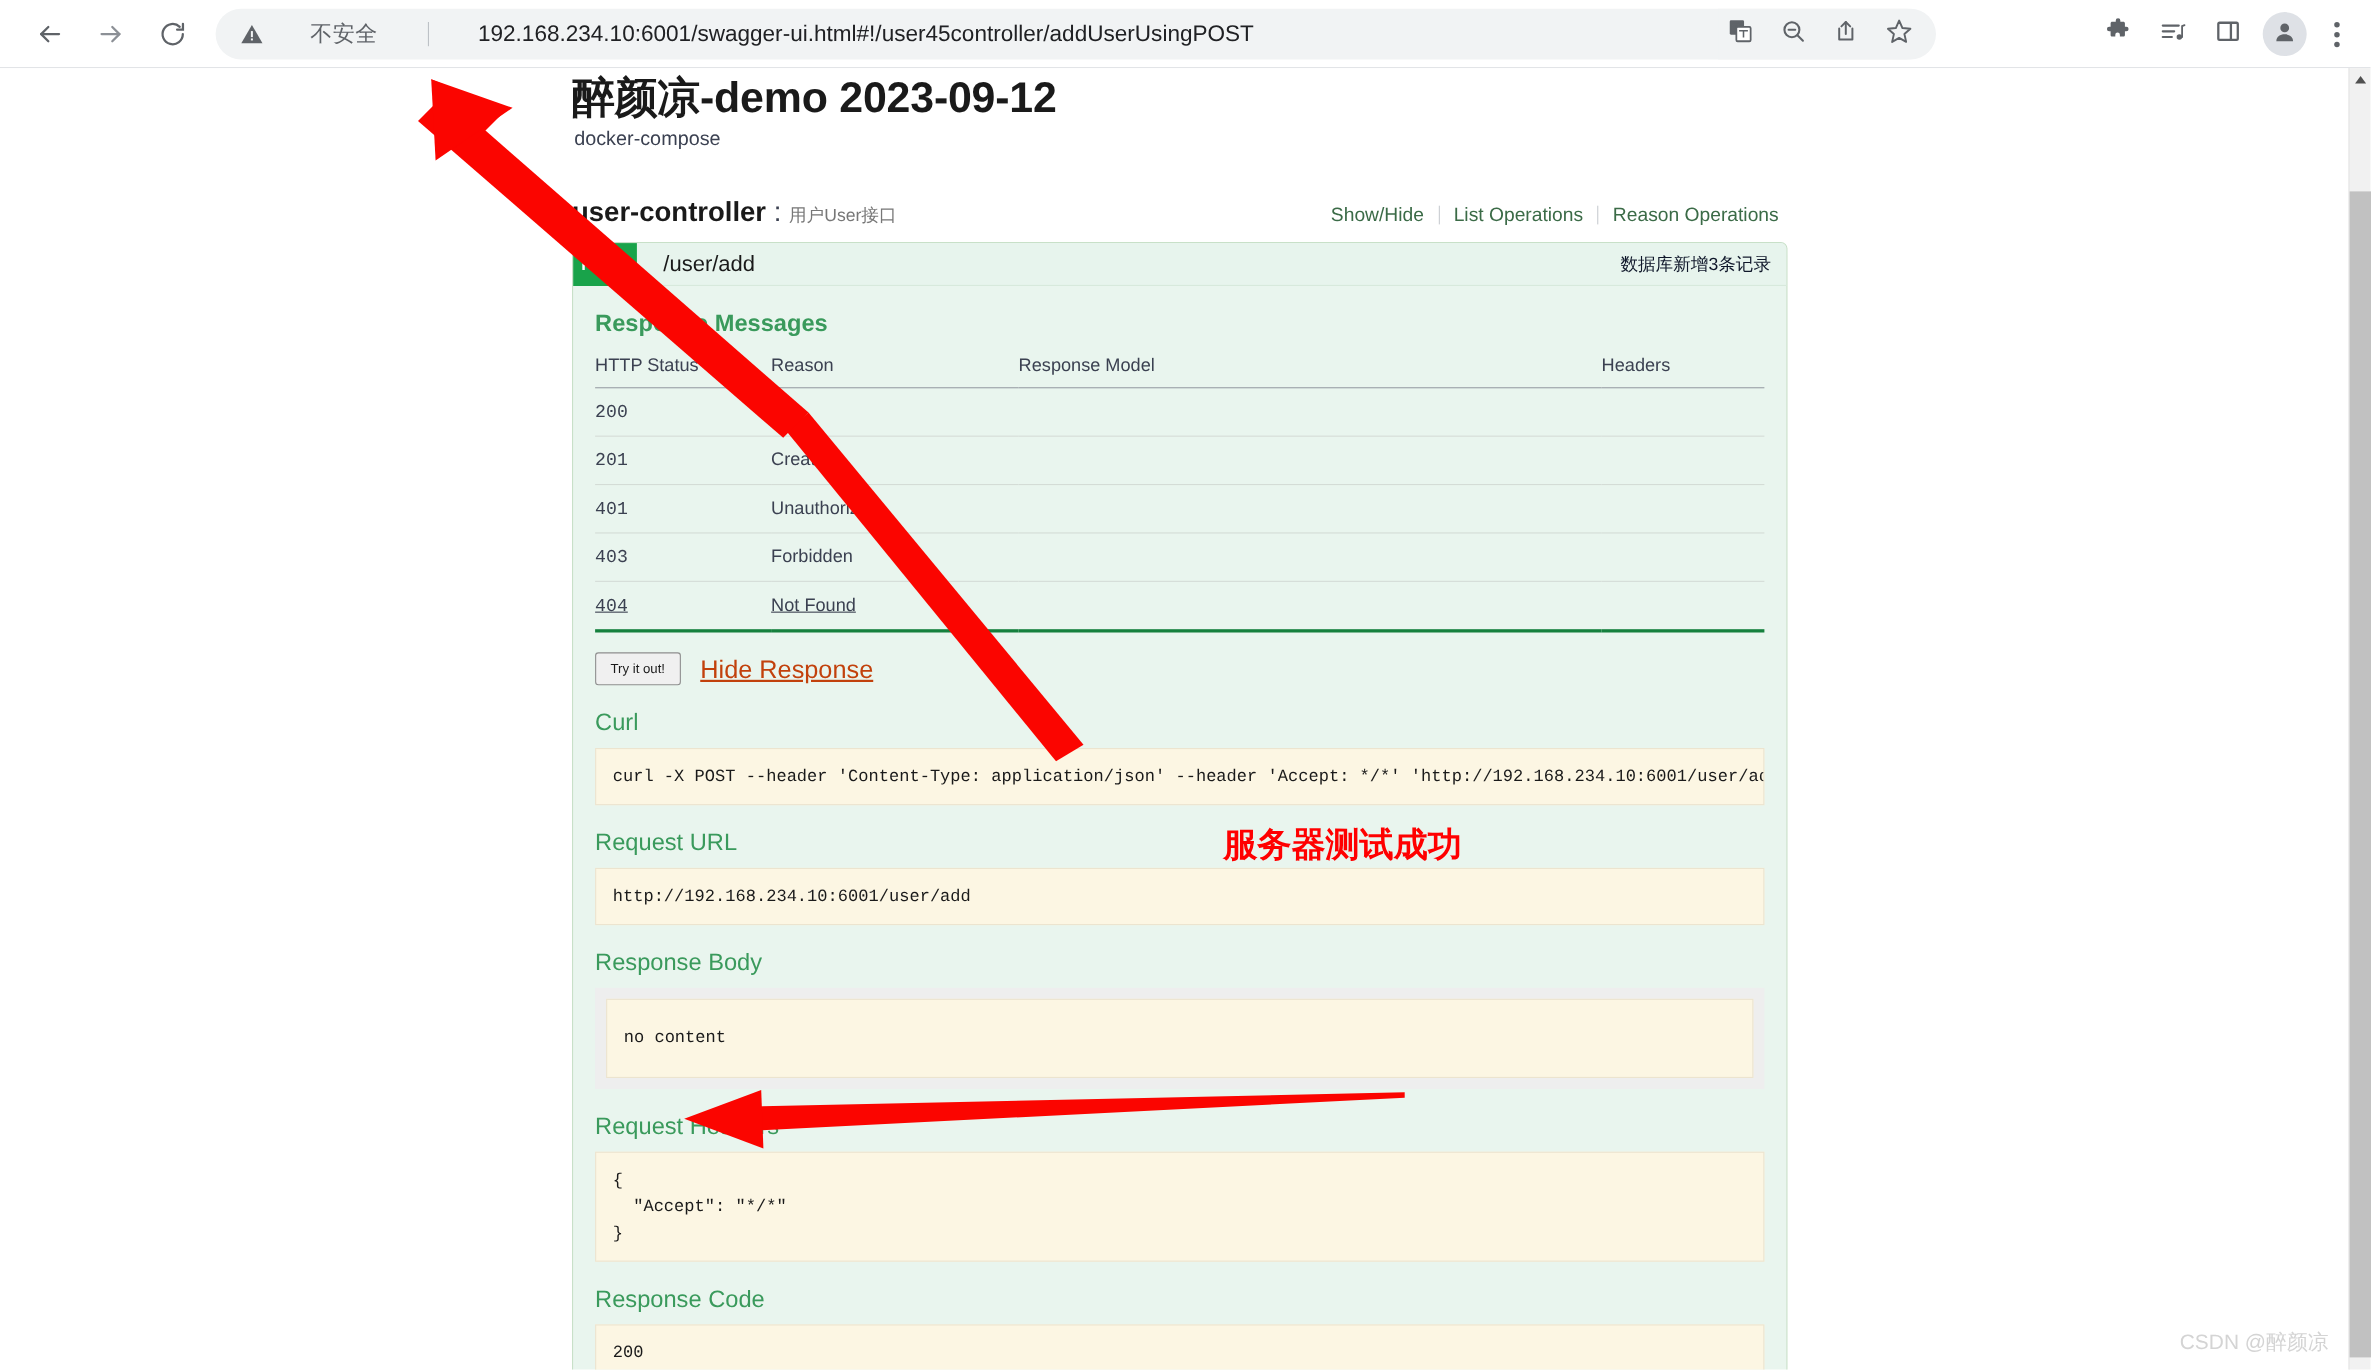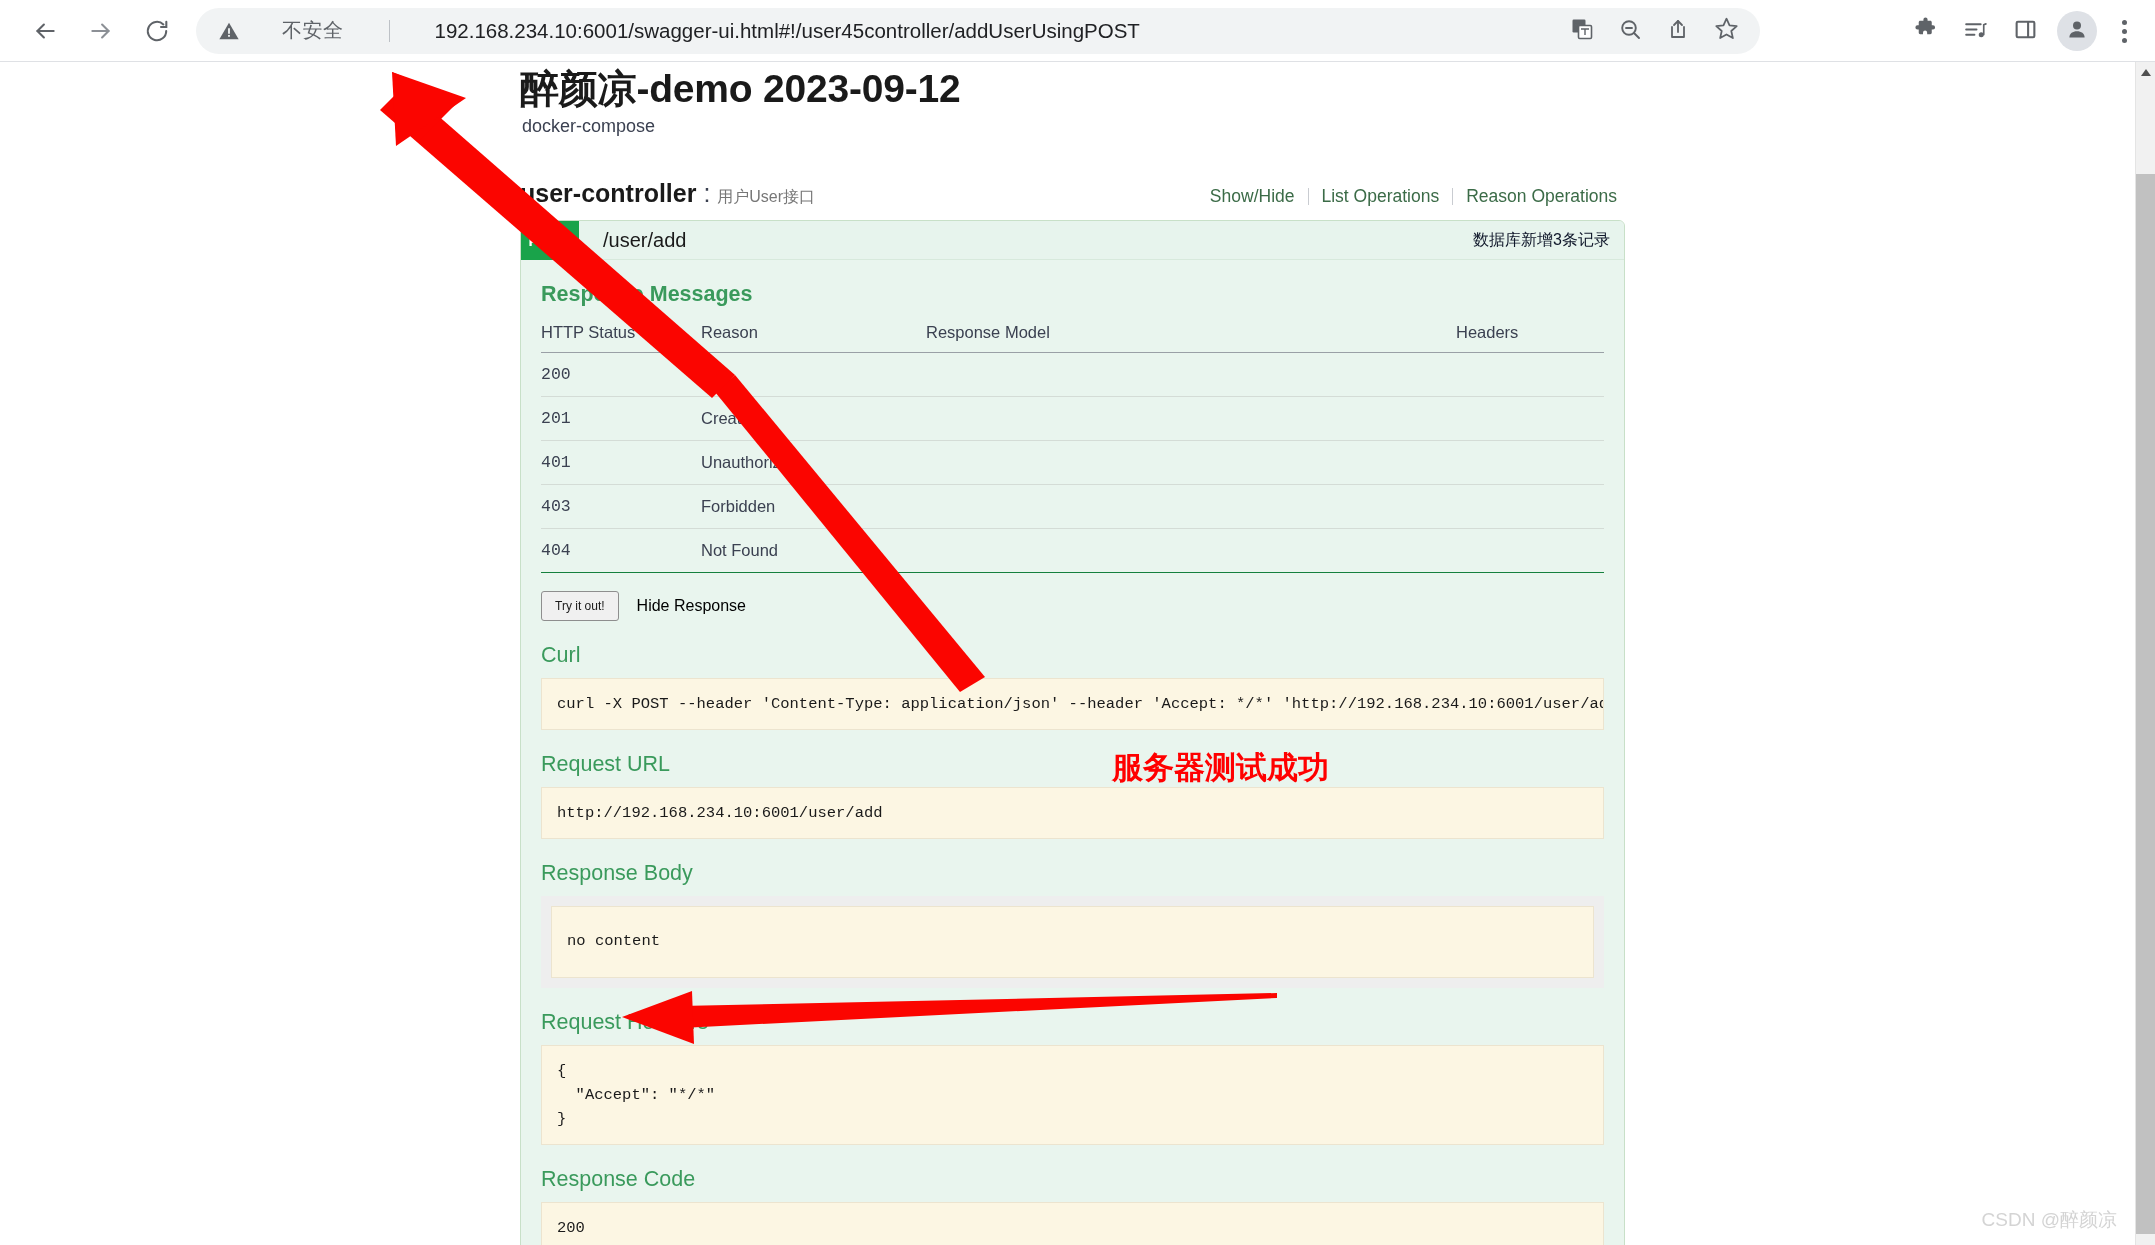--- a/index.html
+++ b/index.html
@@ -179,39 +179,40 @@
     padding: 6px 0 10px 0;
     border-bottom: 1px solid #9aa0a6;
   }
   #resp-table td {
     font-size: 16.5px; color: #3b4151;
     padding: 12px 0 12px 0;
     border-bottom: 1px solid #d4dcd6;
     font-family: "Liberation Mono", monospace;
   }
   #resp-table td.reason { font-family: "Liberation Sans", sans-serif; }
-  #resp-table tr:last-child td { border-bottom: 1px solid #15803d; }
+  #resp-table tr:last-child td { border-bottom: 3px solid #15803d; text-decoration: underline; }
   .col-code { width: 160px; }
   .col-reason { width: 225px; }
   .col-model { width: 530px; }
 
   #tryout-row { display: flex; align-items: center; margin-top: 18px; }
   #try-btn {
     font-family: "Liberation Sans", sans-serif;
     font-size: 12px; color: #1a1a1a;
     background: #f0f0f0;
     border: 1px solid #8e8e8e;
     border-radius: 3px;
     padding: 7px 13px;
     cursor: pointer;
   }
   #hide-response-link {
     margin-left: 18px;
-    font-size: 16px;
-    color: #000000;
+    font-size: 23px;
+    color: #c2410c;
+    text-decoration: underline;
   }
 
   .codebox {
     background: #fcf6e3;
     border: 1px solid #ece4cf;
     padding: 13px 15px;
     font-family: "Liberation Mono", monospace;
     font-size: 15.5px;
     color: #1a1a1a;
     line-height: 1.55;

